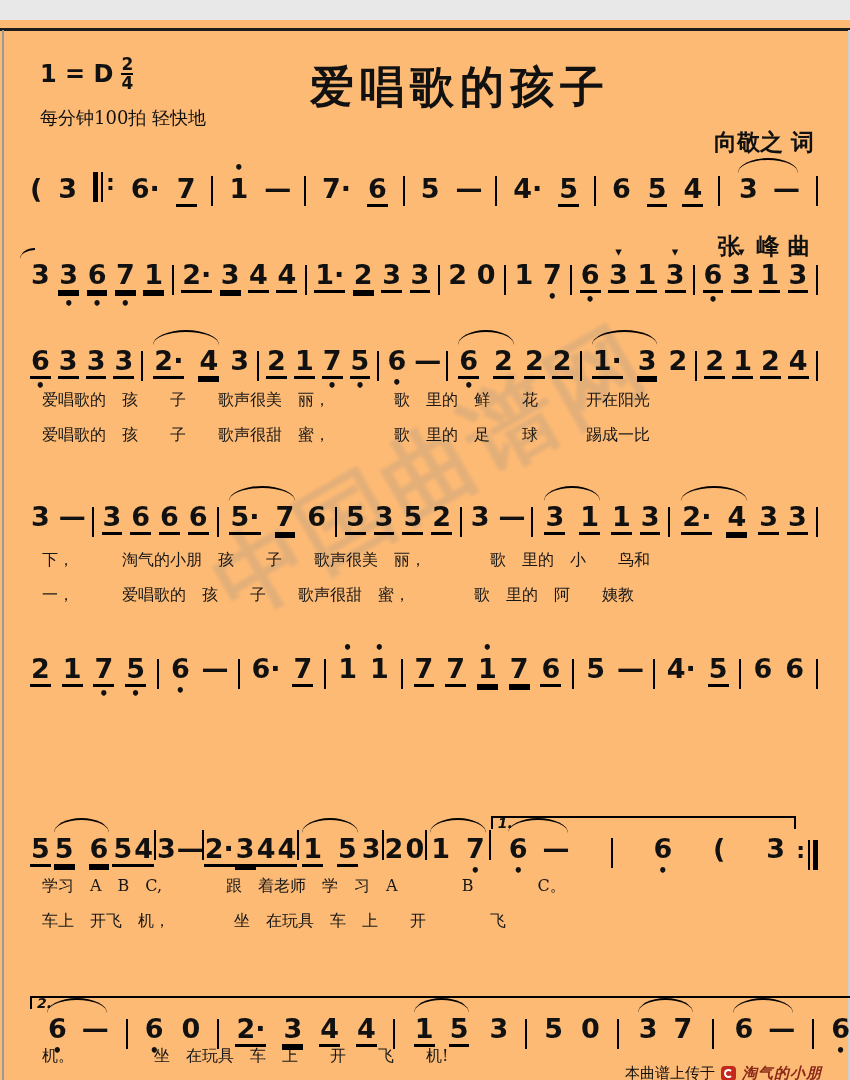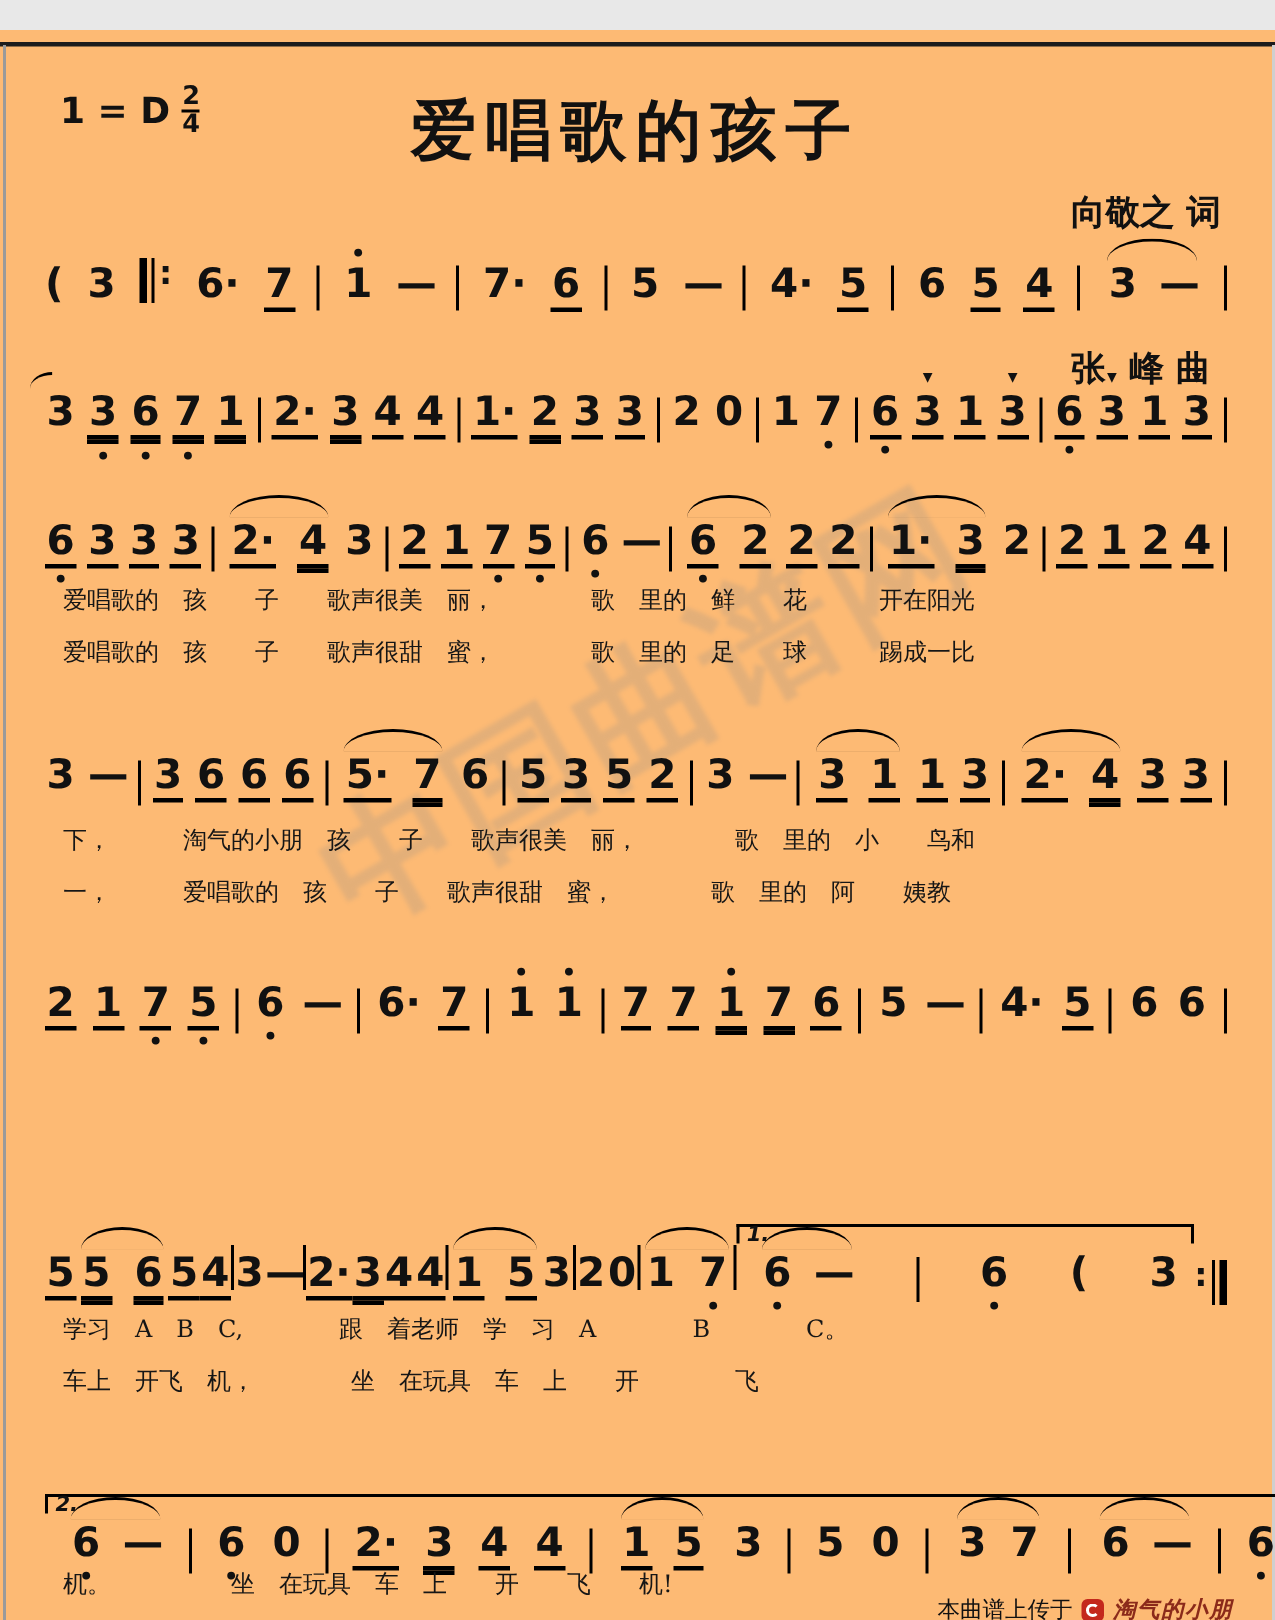--- a/index.html
+++ b/index.html
@@ -10,21 +10,21 @@
   .scan-right{position:absolute;top:10px;bottom:0;right:0;width:2px;background:#cfcfcf;}
 
   
   .hdr{position:absolute;top:36px;left:40px;right:36px;display:flex;justify-content:space-between;}
   .keyblock{font-weight:700;font-size:24px;white-space:nowrap;}
   .keyrow{display:flex;align-items:center;gap:8px;}
   .ts{display:inline-flex;flex-direction:column;line-height:1;font-size:17px;text-align:center;}
   .ts .den{border-top:2px solid #000;}
   .tempo{font-size:18px;font-weight:400;margin-top:14px;font-family:"DejaVu Serif",serif;}
   .title{font-size:44px;font-weight:700;font-family:"DejaVu Serif",serif;letter-spacing:6px;margin-top:2px;text-align:right;}
-  .credits{text-align:left;font-family:"DejaVu Serif",serif;font-size:23px;font-weight:700;line-height:1.5;white-space:pre;}
+  .credits{text-align:center;font-family:"DejaVu Serif",serif;font-size:23px;font-weight:700;line-height:1.5;white-space:pre;}
 
   
   .mrow{position:absolute;left:30px;right:32px;display:flex;justify-content:space-between;
         align-items:baseline;font-weight:700;font-size:27px;line-height:1.1;}
   .note{position:relative;display:inline-block;text-align:center;padding:0 1px;min-width:16px;}
   .note.u1,.note.u2{border-bottom:3px solid #000;}
   .note.u2::after{content:'';position:absolute;left:0;right:0;bottom:-6px;height:3px;background:#000;}
   .da{position:absolute;left:50%;transform:translateX(-50%);top:-13px;font-size:15px;line-height:1;}
   .ac{position:absolute;left:50%;transform:translateX(-50%);top:-15px;font-size:13px;line-height:1;}
   .db{position:absolute;left:50%;transform:translateX(-50%);font-size:15px;line-height:1;}
@@ -71,20 +71,21 @@
 
   <div class="hdr">
     <div class="keyblock">
       <div class="keyrow">
         <span>1 = D</span>
         <span class="ts">
           <span class="num">2</span>
           <span class="den">4</span>
         </span>
       </div>
+      <div class="tempo">每分钟100拍   轻快地</div>
     </div>
     <div class="title">爱唱歌的孩子</div>
     <div class="credits">
       <div>向敬之 词</div>
       <div>张  峰 曲</div>
     </div>
   </div>
 
   <div class="wm">中国曲谱网</div>
 

